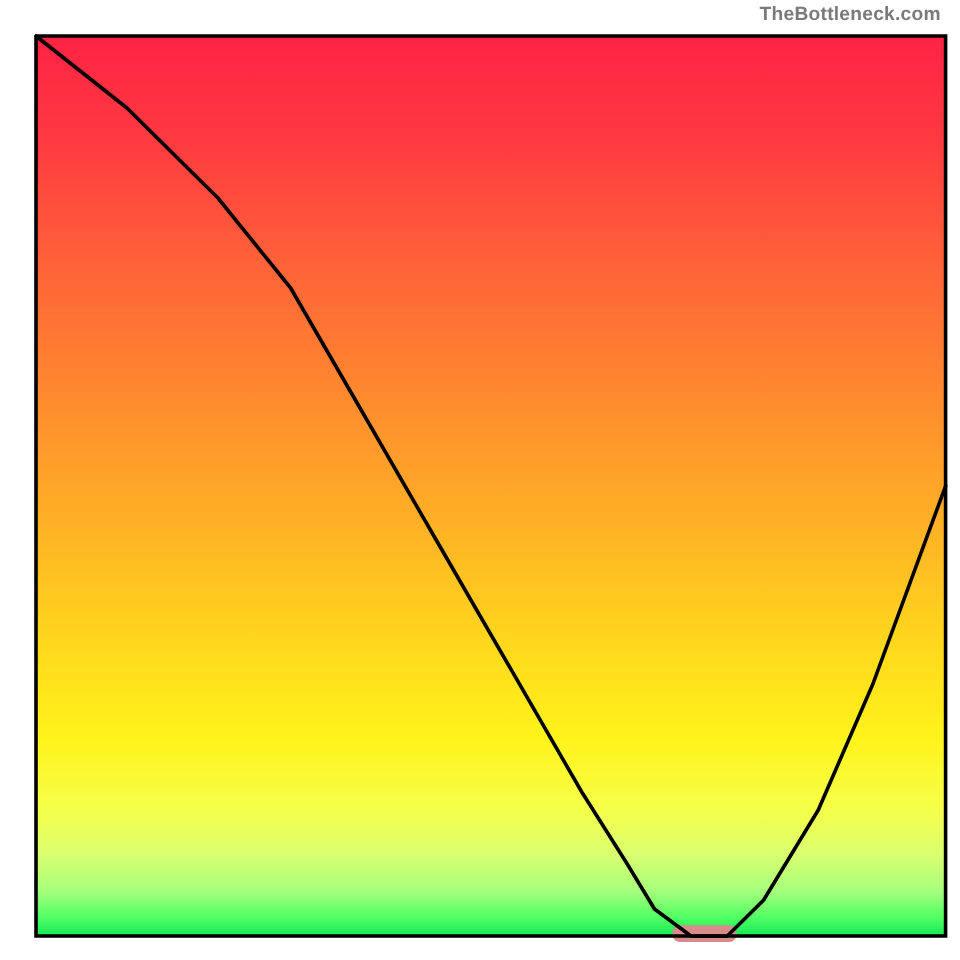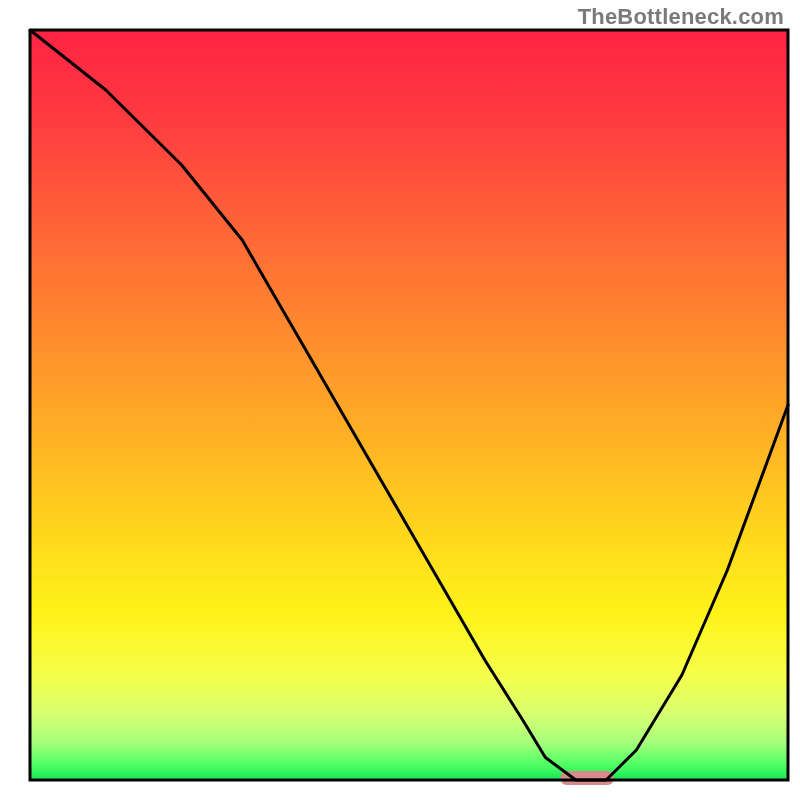--- a/index.html
+++ b/index.html
@@ -9,21 +9,21 @@
     height: 800px;
     background: #ffffff;
     overflow: hidden;
     font-family: Arial, Helvetica, sans-serif;
   }
 
   .watermark {
     position: absolute;
     top: 4px;
     right: 16px;
-    font-size: 22px;
+    font-size: 16px;
     font-weight: 600;
     color: #7a7a7a;
     z-index: 10;
     letter-spacing: 0.2px;
   }
 
   .chart-wrap {
     position: absolute;
     left: 0;
     top: 0;

